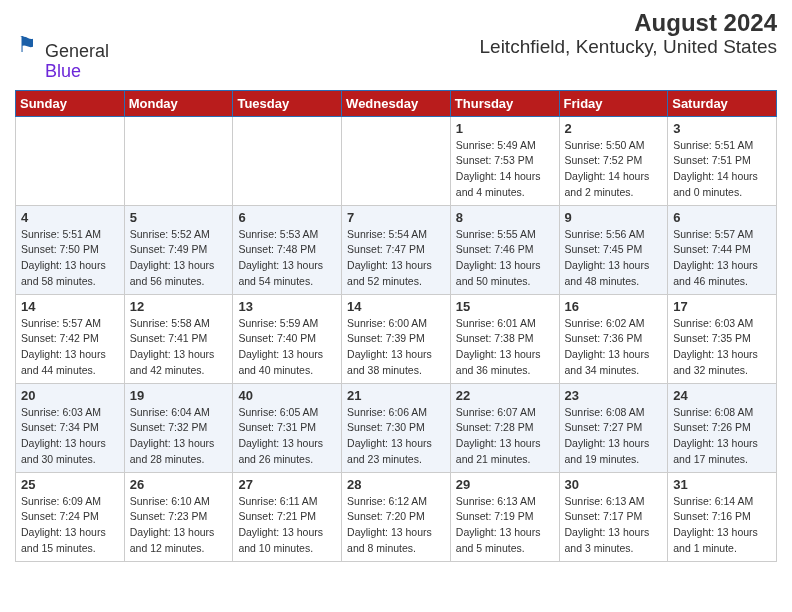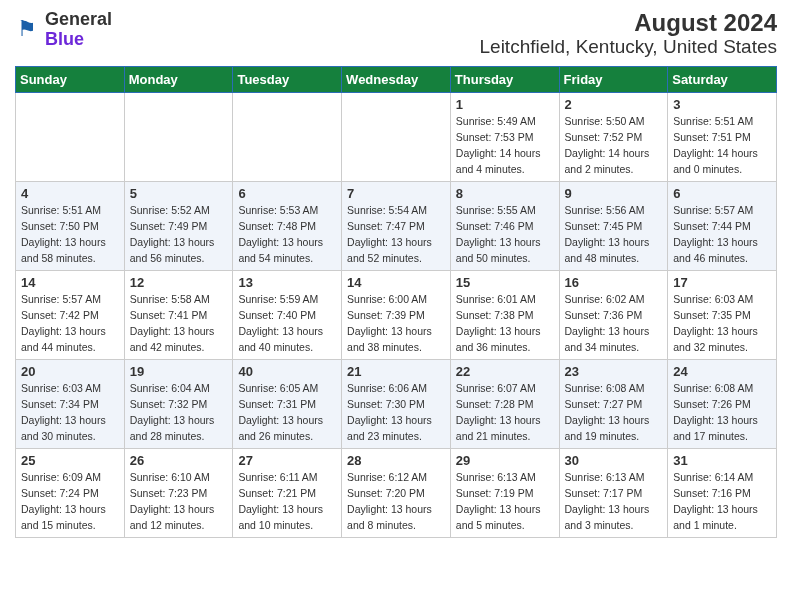--- a/index.html
+++ b/index.html
@@ -15,22 +15,23 @@
       justify-content: space-between;
       align-items: flex-start;
       margin-bottom: 8px;
     }
     .logo {
       display: flex;
       align-items: center;
     }
     .logo-text {
       font-size: 18px;
-      font-weight: bold;
+      font-weight: normal;
       line-height: 1.1;
+      margin-top: 32px;
     }
     .logo-general { color: #333; }
     .logo-blue { color: #6d28d9; }
     .logo-icon {
       width: 28px;
       height: 28px;
       margin-right: 2px;
     }
     .title-section {
       text-align: right;
@@ -44,21 +45,21 @@
     .location {
       font-size: 19px;
       color: #333;
     }
     table {
       width: 100%;
       border-collapse: collapse;
       table-layout: fixed;
     }
     thead tr th {
-      background-color: #15803d;
+      background-color: #b91c1c;
       color: #fff;
       font-size: 13px;
       font-weight: bold;
       padding: 5px 4px;
       text-align: left;
       border: 1px solid #2a6db5;
     }
     tbody tr td {
       border: 1px solid #ccc;
       vertical-align: top;

